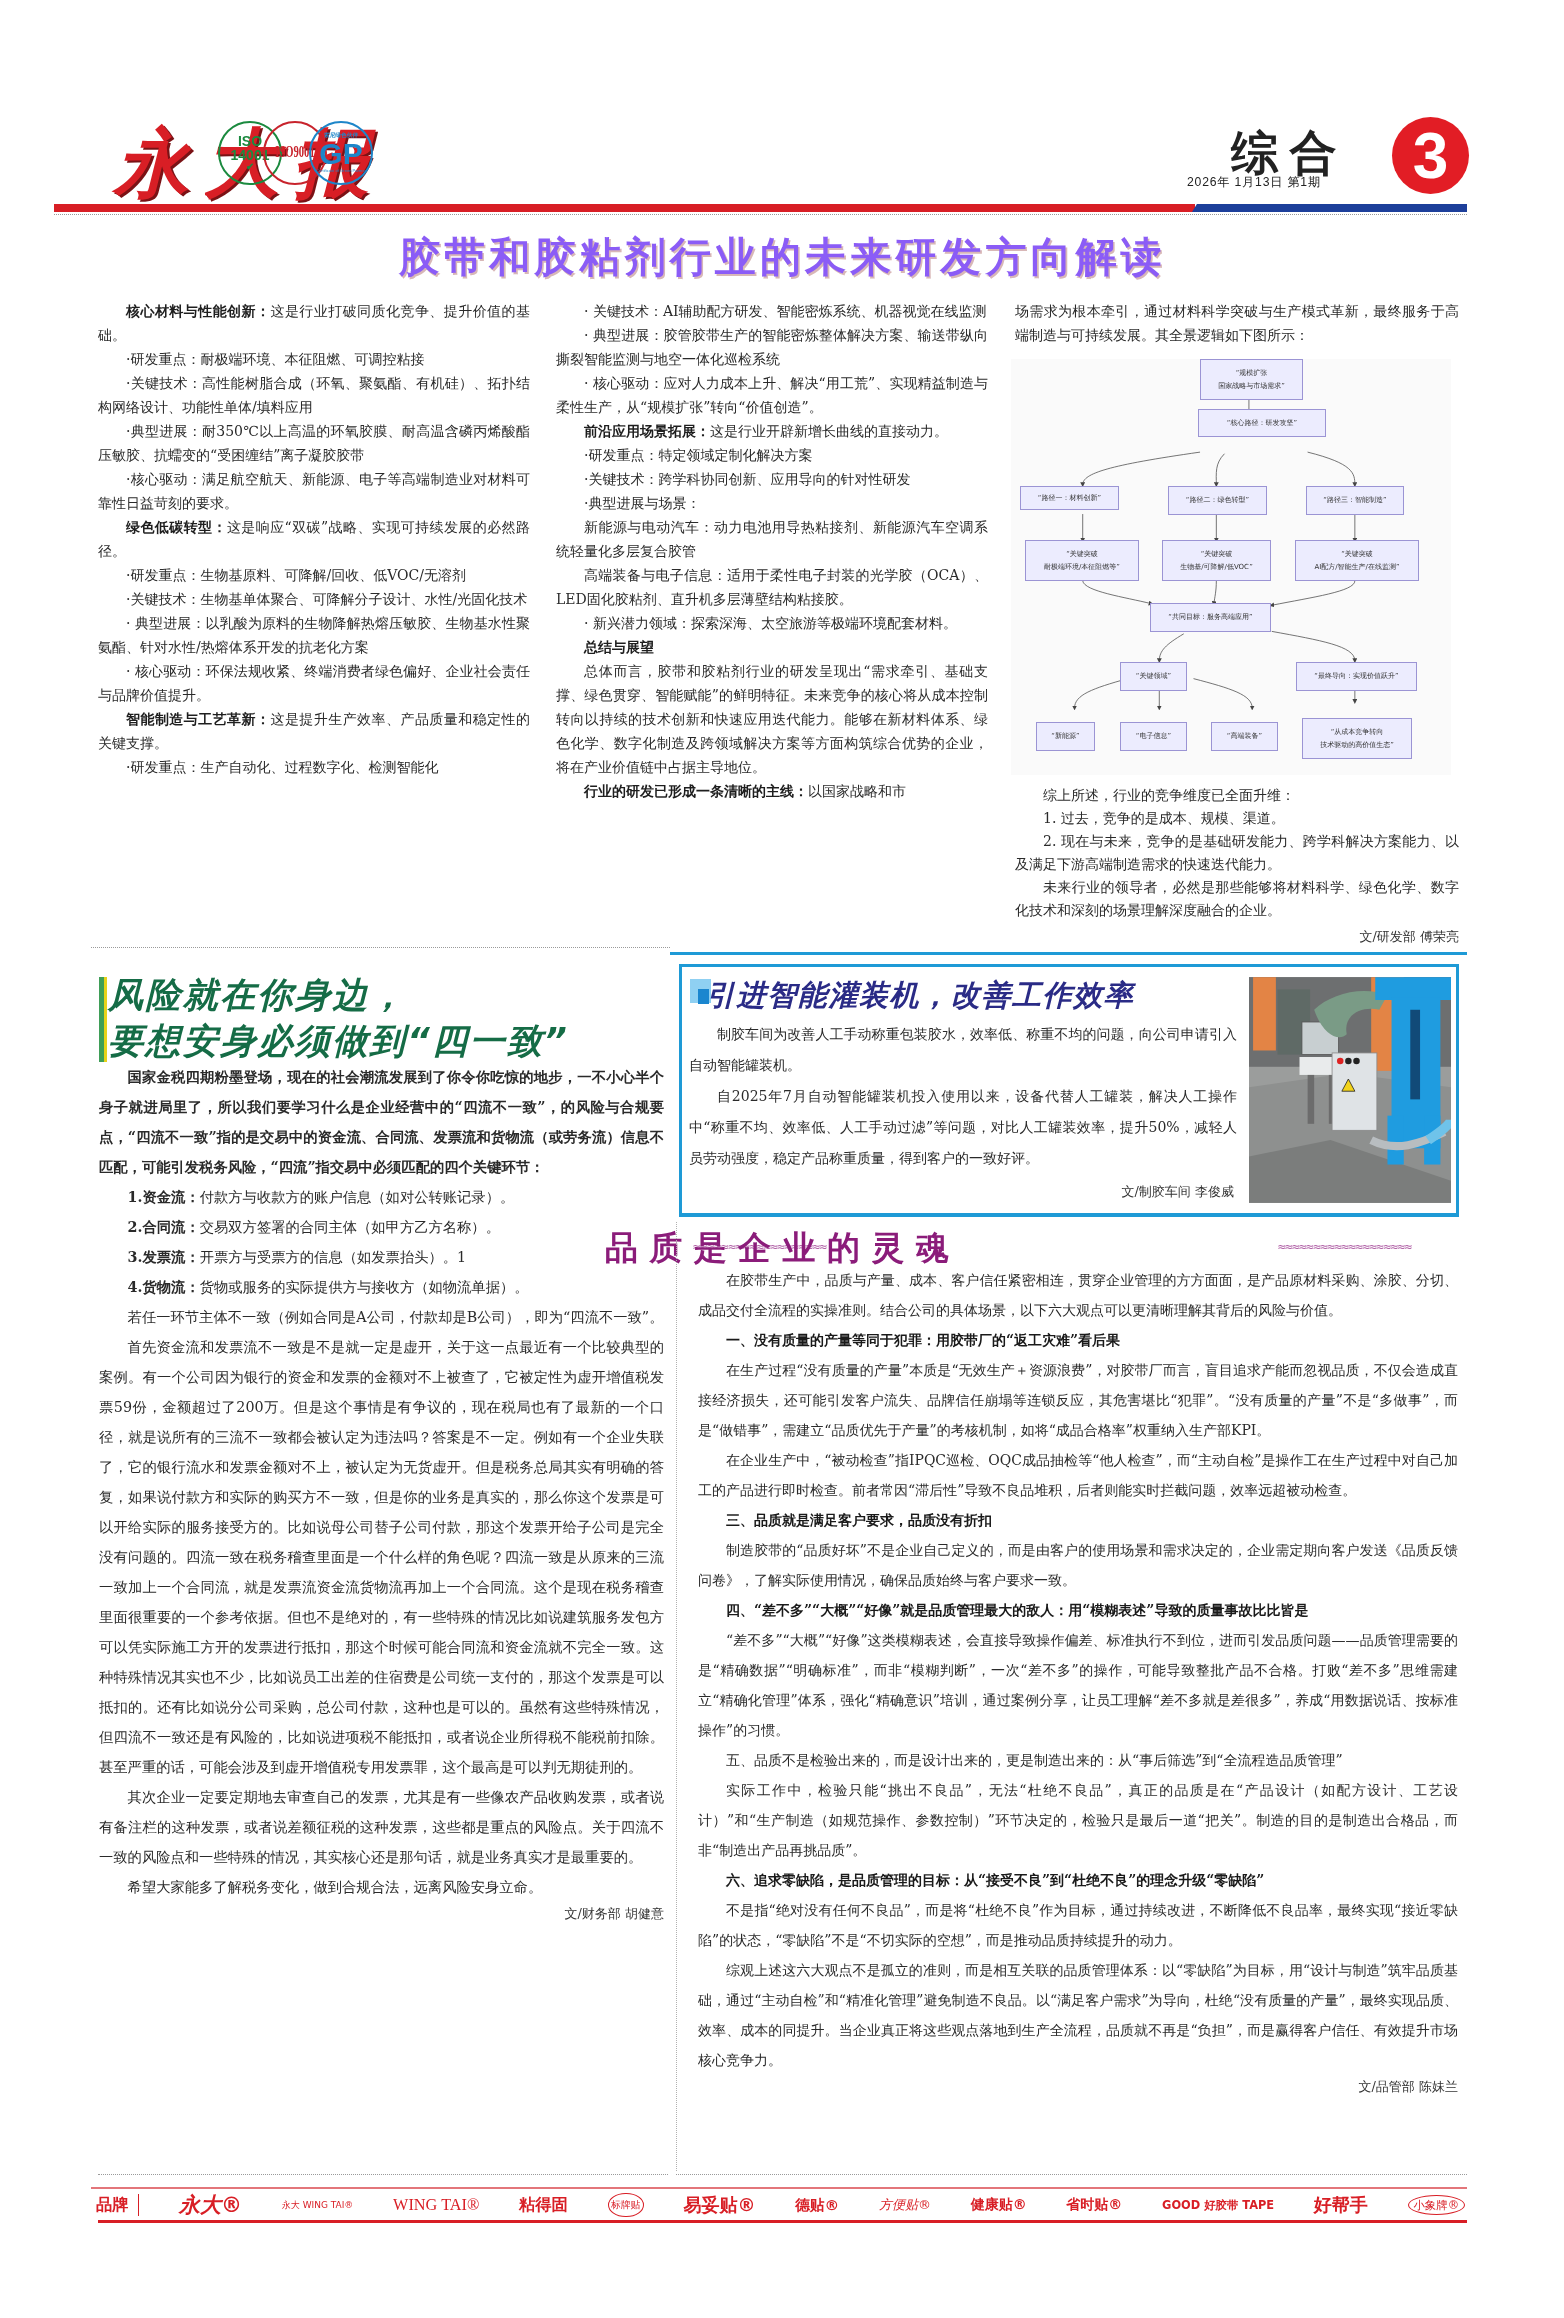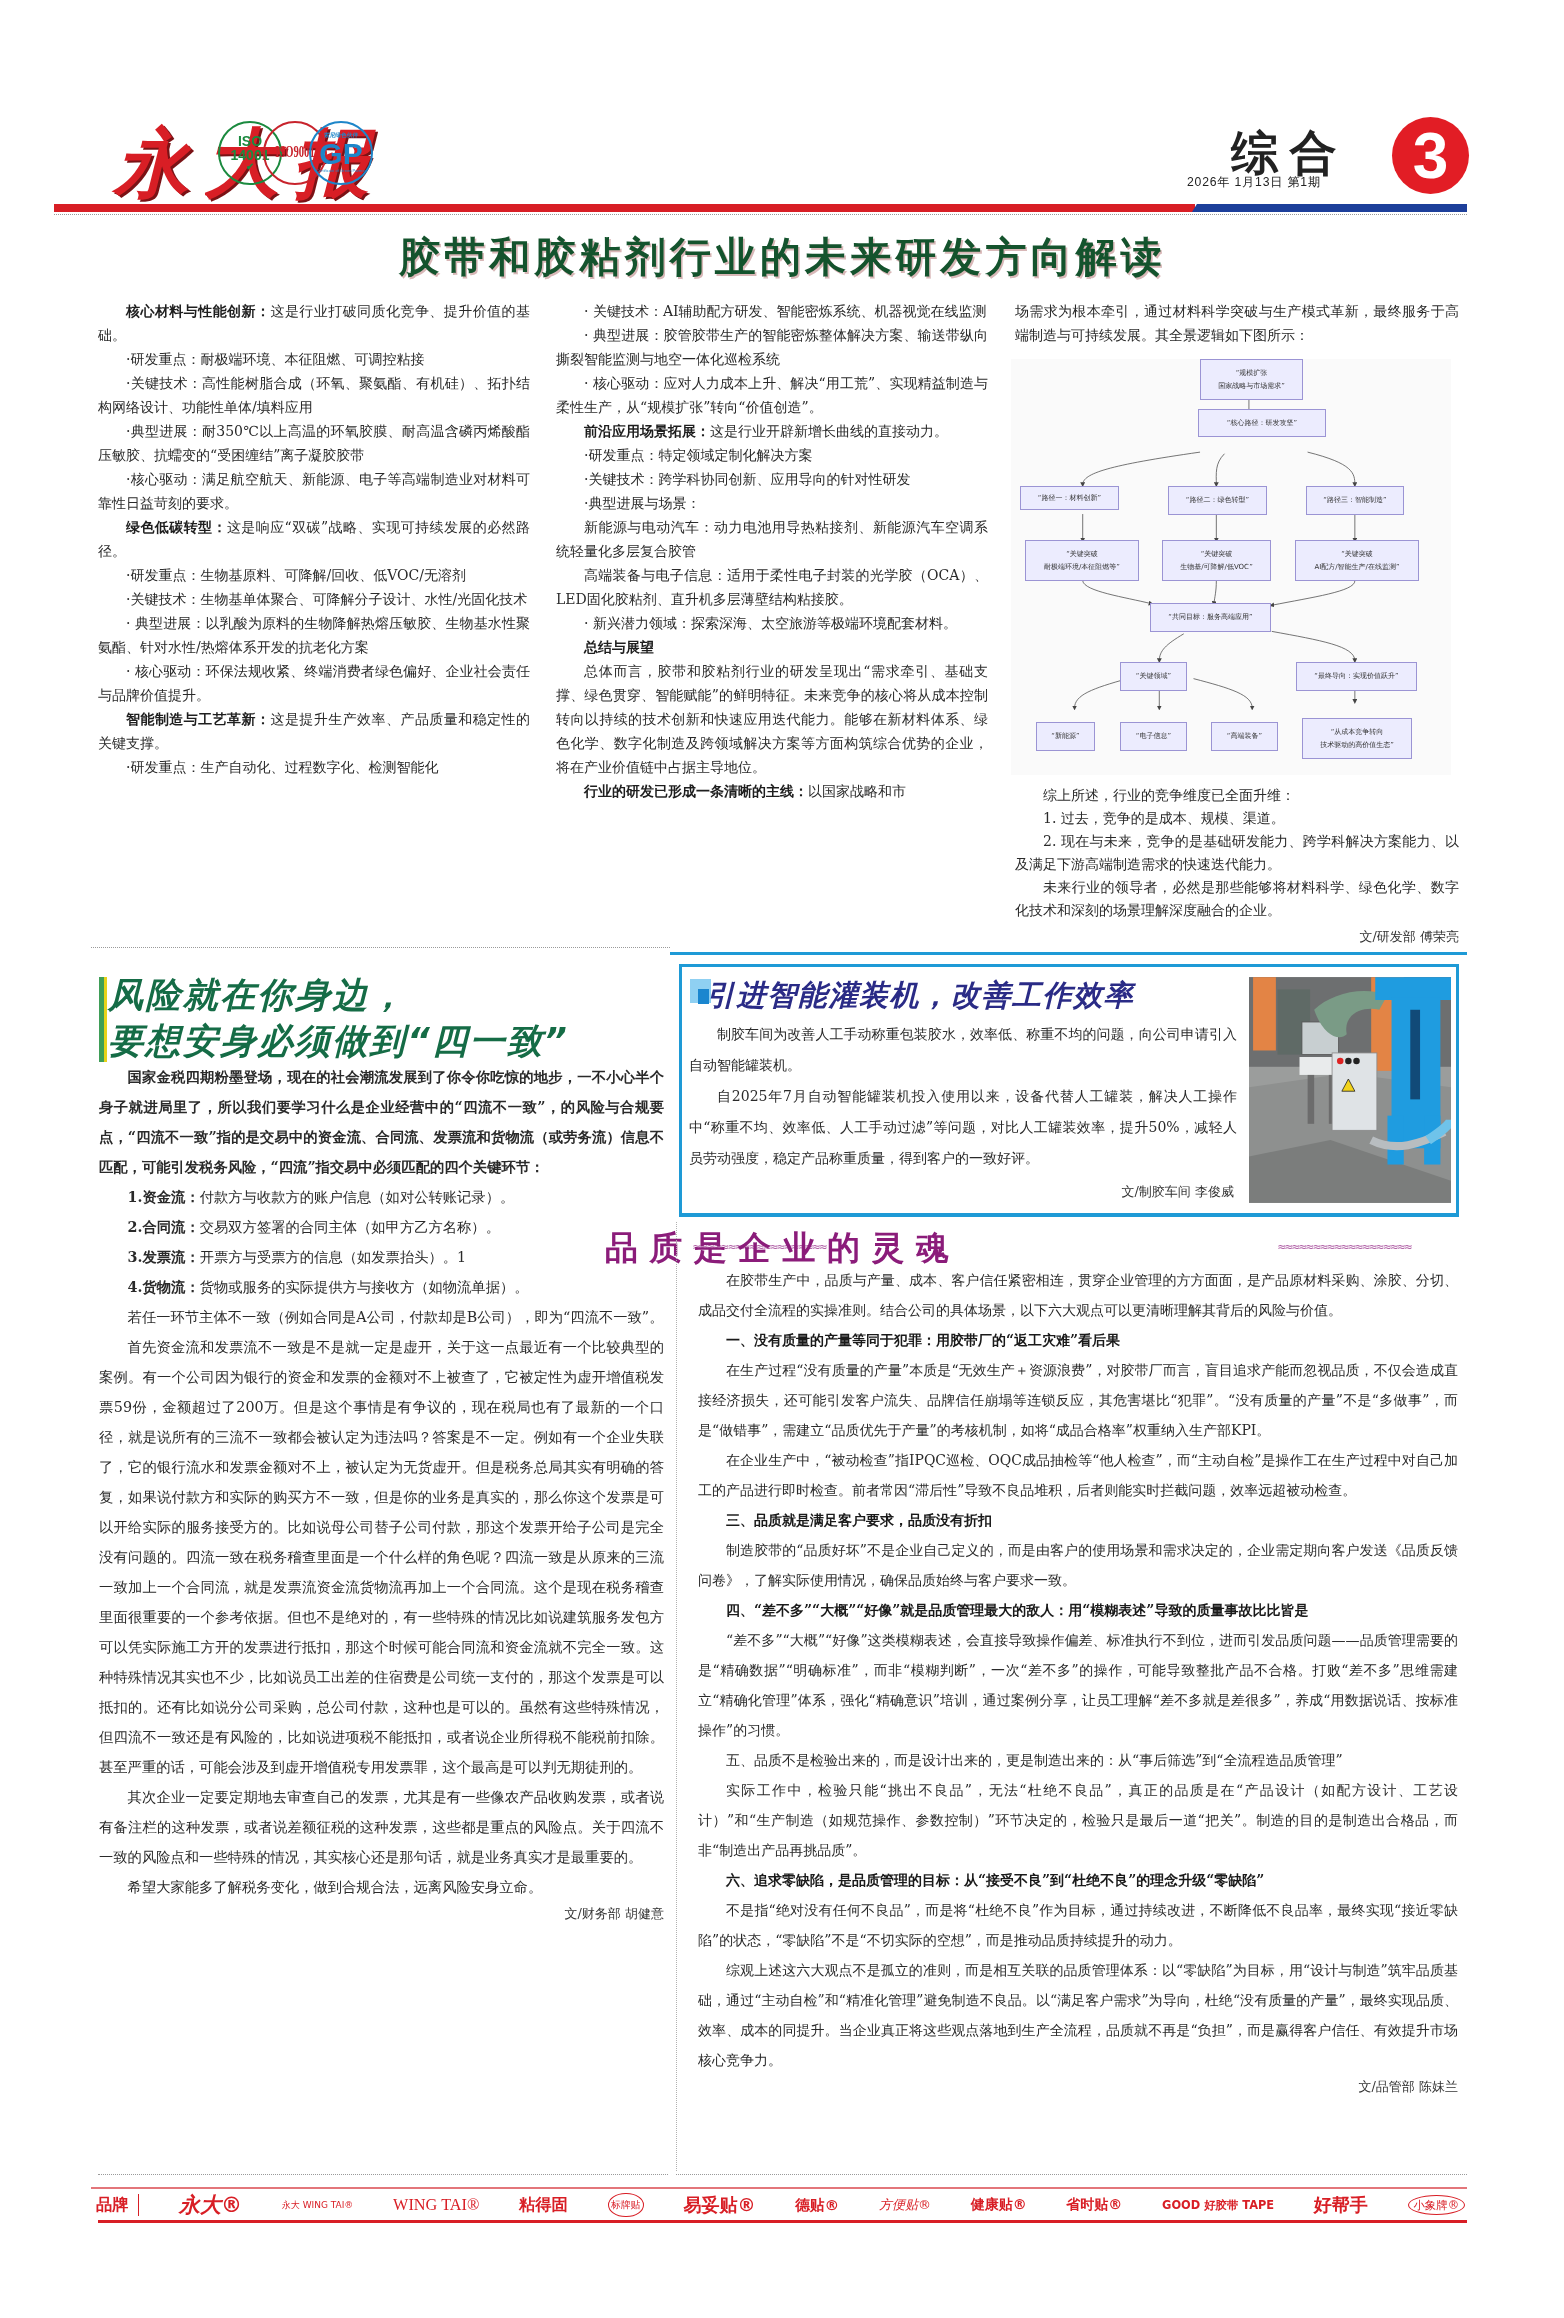--- a/index.html
+++ b/index.html
@@ -8,21 +8,21 @@
 .abs{position:absolute}
 
 .logo{left:114px;top:114px;font-family:"DejaVu Serif",serif;font-size:75px;font-weight:bold;color:#d81e25;letter-spacing:14.7px;text-shadow:2.4px 2.4px 0 #7a1215;font-style:italic}
 .cert{width:64px;height:64px;border-radius:50%;border:2.4px solid;display:flex;flex-direction:column;align-items:center;justify-content:center;font-family:"Liberation Sans",sans-serif;font-weight:bold;line-height:1}
 .cert .small{font-size:6.5px;font-weight:normal}
 .dotted{border-top:1.6px dotted #9a9a9a}
 .section-name{left:1231px;top:122px;font-family:"DejaVu Sans",sans-serif;font-size:47px;font-weight:bold;color:#222;letter-spacing:11.4px}
 .issue-date{left:1187px;top:174px;font-family:"Liberation Sans",sans-serif;font-size:12.2px;color:#222;letter-spacing:0.8px}
 .page-num{left:1392px;top:117px;width:77px;height:77px;border-radius:50%;background:#e21d25;color:#fff;font-family:"Liberation Sans",sans-serif;font-weight:bold;font-size:64px;display:flex;align-items:center;justify-content:center}
 
-.headline{left:0;width:1565px;top:230px;text-align:center;font-family:"DejaVu Serif",serif;font-weight:bold;font-size:41px;color:#14532d;letter-spacing:4.1px;text-shadow:1.6px 1.6px 0 #d8b7b7}
+.headline{left:0;width:1565px;top:230px;text-align:center;font-family:"DejaVu Serif",serif;font-weight:bold;font-size:41px;color:#8b5cf6;letter-spacing:4.1px;text-shadow:1.6px 1.6px 0 #d8b7b7}
 
 .col{font-size:14px;line-height:24px;text-align:justify}
 .col p{text-indent:2em}
 .col p.ni{text-indent:0}
 .col b{font-weight:bold;color:#1e1e1e}
 .byline{text-align:right;font-size:13px;color:#333}
 
 .flow{left:1011px;top:359px;width:440px;height:416px;background:#fafafa}
 .node{position:absolute;background:#ececfe;border:1.2px solid #9b94d4;font-family:"DejaVu Sans",sans-serif;font-size:7px;color:#333;display:flex;align-items:center;justify-content:center;text-align:center;line-height:12.2px;white-space:pre-line}
 

